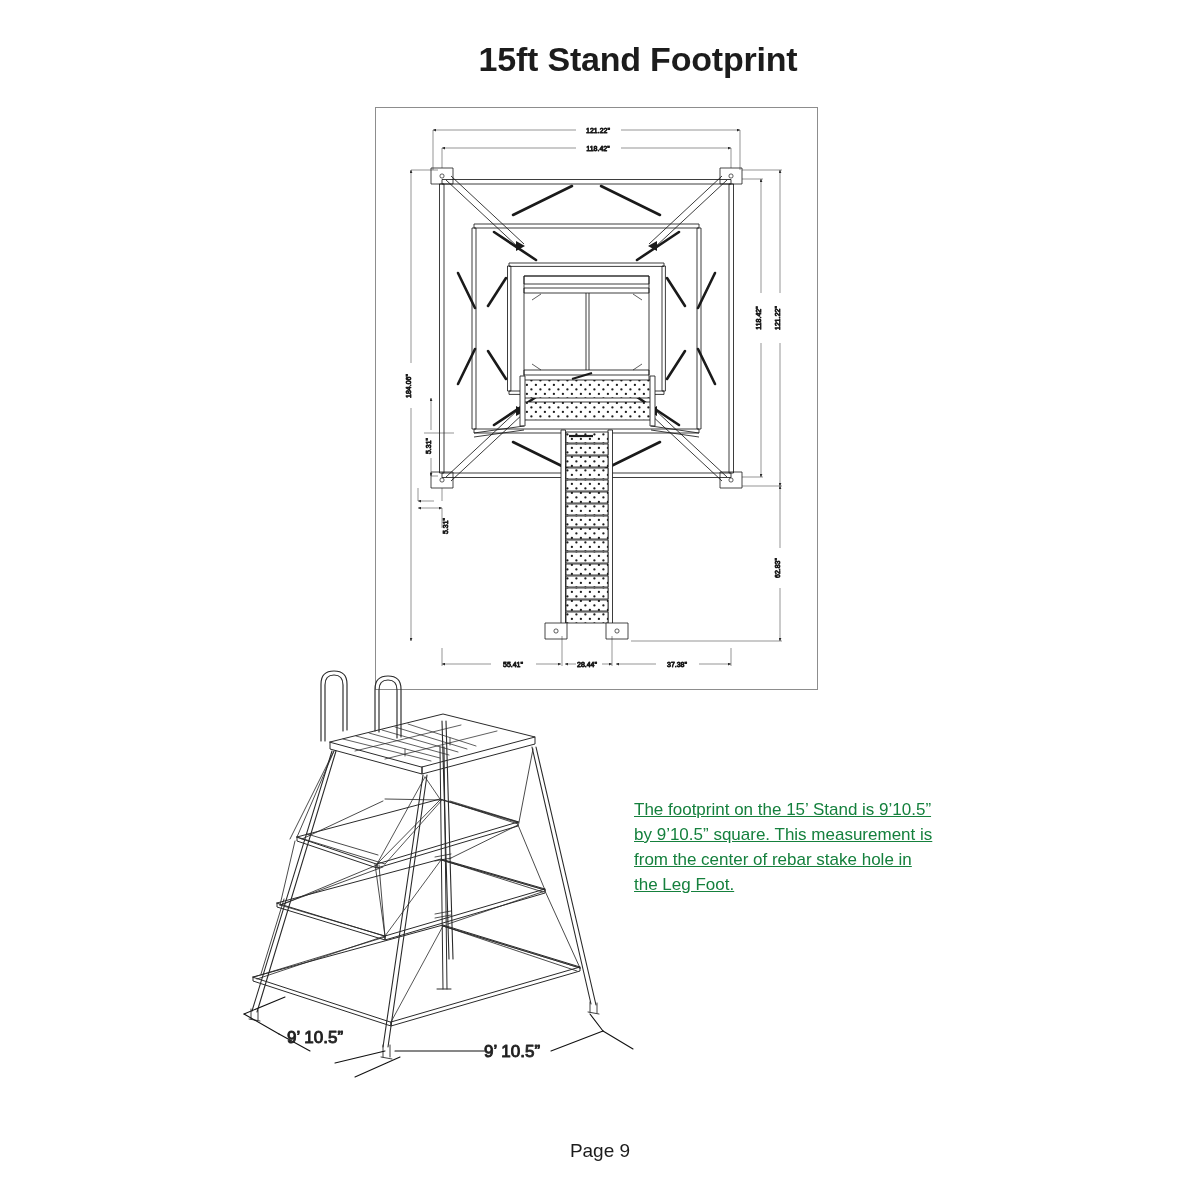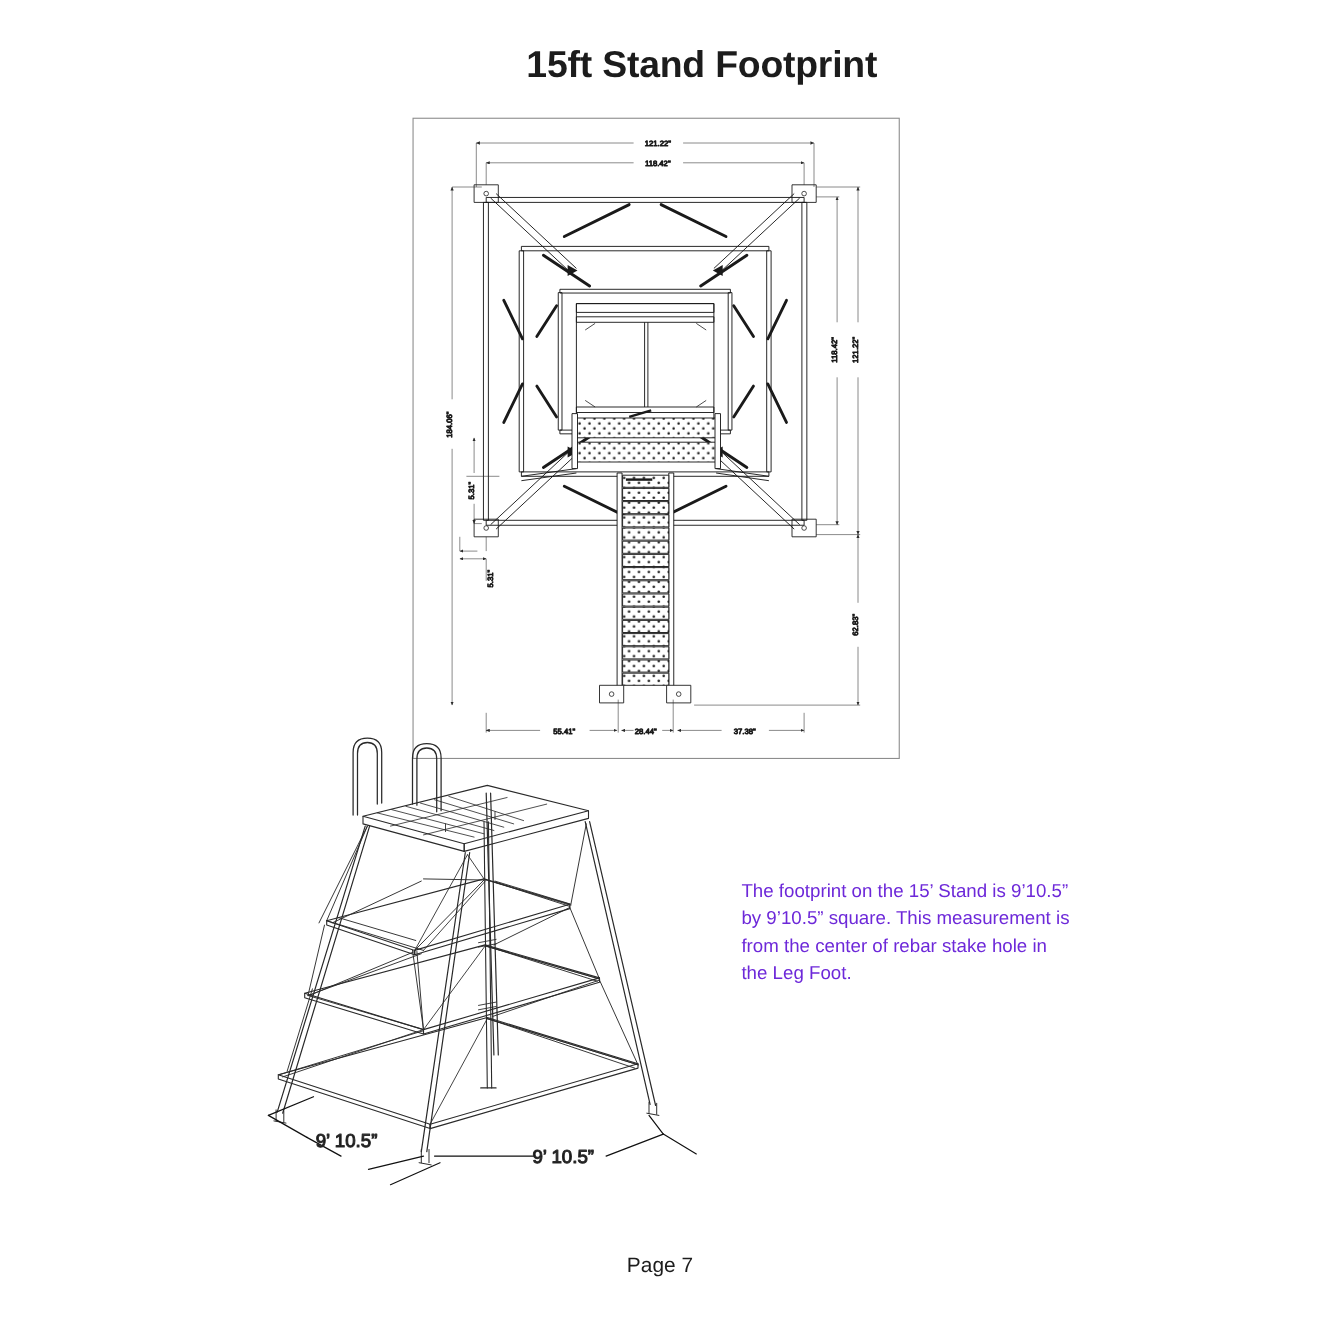--- a/index.html
+++ b/index.html
@@ -50,26 +50,27 @@
     position: absolute;
     left: 235px;
     top: 659px;
     width: 420px;
     height: 420px;
   }
 
   
   #caption {
     position: absolute;
-    left: 674px;
+    left: 634px;
     top: 797px;
     width: 300px;
     font-size: 17px;
     line-height: 25px;
-    color: #6d28d9;
+    color: #15803d;
+    text-decoration: underline;
   }
 
   
   #page-footer {
     position: absolute;
     left: 0;
     top: 1140px;
     width: 1200px;
     text-align: center;
     font-size: 19px;
@@ -401,13 +402,13 @@
         <path d="M355,355 L368,372"></path>
       </g>
       <text class="isodim" x="52" y="384">9’ 10.5”</text>
       <text class="isodim" x="249" y="398">9’ 10.5”</text>
     </g>
   </svg>
 </div>
 
 <div id="caption">The footprint on the 15’ Stand is 9’10.5” by 9’10.5” square. This measurement is from the center of rebar stake hole in the Leg Foot.</div>
 
-<div id="page-footer">Page 7</div>
+<div id="page-footer">Page 9</div>
 
 </body></html>

